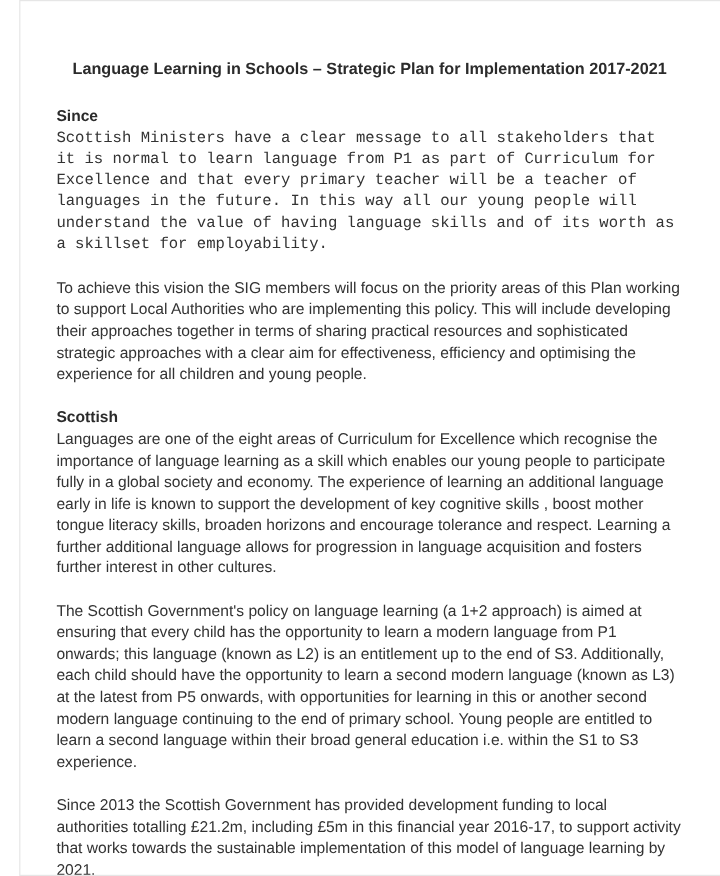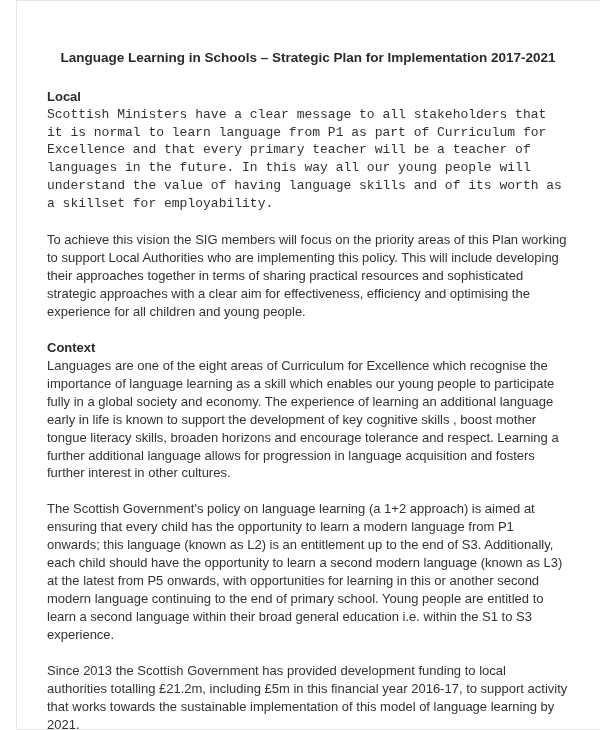--- a/index.html
+++ b/index.html
@@ -42,27 +42,27 @@
     font-family: Liberation Mono, monospace;
   }
 </style>
 </head>
 <body>
 
 <div class="page">
 
   <h1 class="doc-title">Language Learning in Schools – Strategic Plan for Implementation 2017-2021</h1>
 
-  <h2 class="section-heading">Local</h2>
+  <h2 class="section-heading">Since</h2>
 
   <p class="para tight-top">Scottish Ministers have a clear message to all stakeholders that it is normal to learn language from P1 as part of Curriculum for Excellence and that every primary teacher will be a teacher of languages in the future.  In this way all our young people will understand the value of having language skills and of its worth as a skillset for employability.</p>
 
   <p class="para">To achieve this vision the SIG members will focus on the priority areas of this Plan working to support Local Authorities who are implementing this policy.  This will include developing their approaches together in terms of sharing practical resources and sophisticated strategic approaches with a clear aim for effectiveness, efficiency and optimising the experience for all children and young people.</p>
 
-  <h2 class="section-heading">Context</h2>
+  <h2 class="section-heading">Scottish</h2>
 
 
   <p class="para">Languages are one of the eight areas of Curriculum for Excellence which recognise the importance of language learning as a skill which enables our young people to participate fully in a global society and economy.  The experience of learning an additional language early in life is known to support the development of key cognitive skills , boost mother tongue literacy skills, broaden horizons and encourage tolerance and respect.  Learning a further additional language allows for progression in language acquisition and fosters further interest in other cultures.</p>
 
   <p class="para">The Scottish Government's policy on language learning (a 1+2 approach) is aimed at ensuring that every child has the opportunity to learn a modern language from P1 onwards; this language (known as L2) is an entitlement up to the end of S3.  Additionally, each child should have the opportunity to learn a second modern language (known as L3) at the latest from P5 onwards, with opportunities for learning in this or another second modern language continuing to the end of primary school.  Young people are entitled to learn a second language within their broad general education i.e. within the S1 to S3 experience.</p>
 
   <p class="para">Since 2013 the Scottish Government has provided development funding to local authorities totalling £21.2m, including £5m in this financial year 2016-17, to support activity that works towards the sustainable implementation of this model of language learning by 2021.</p>
 
 </div>
 

